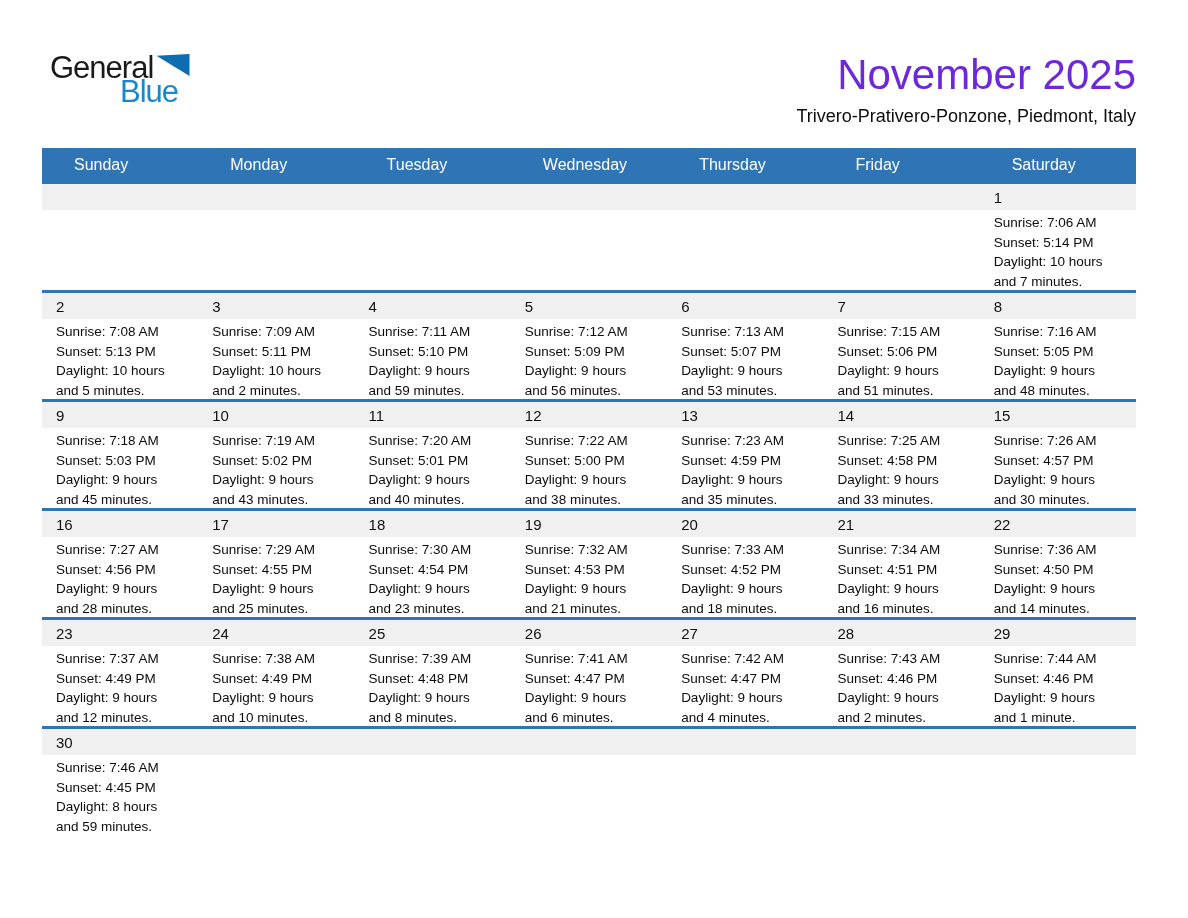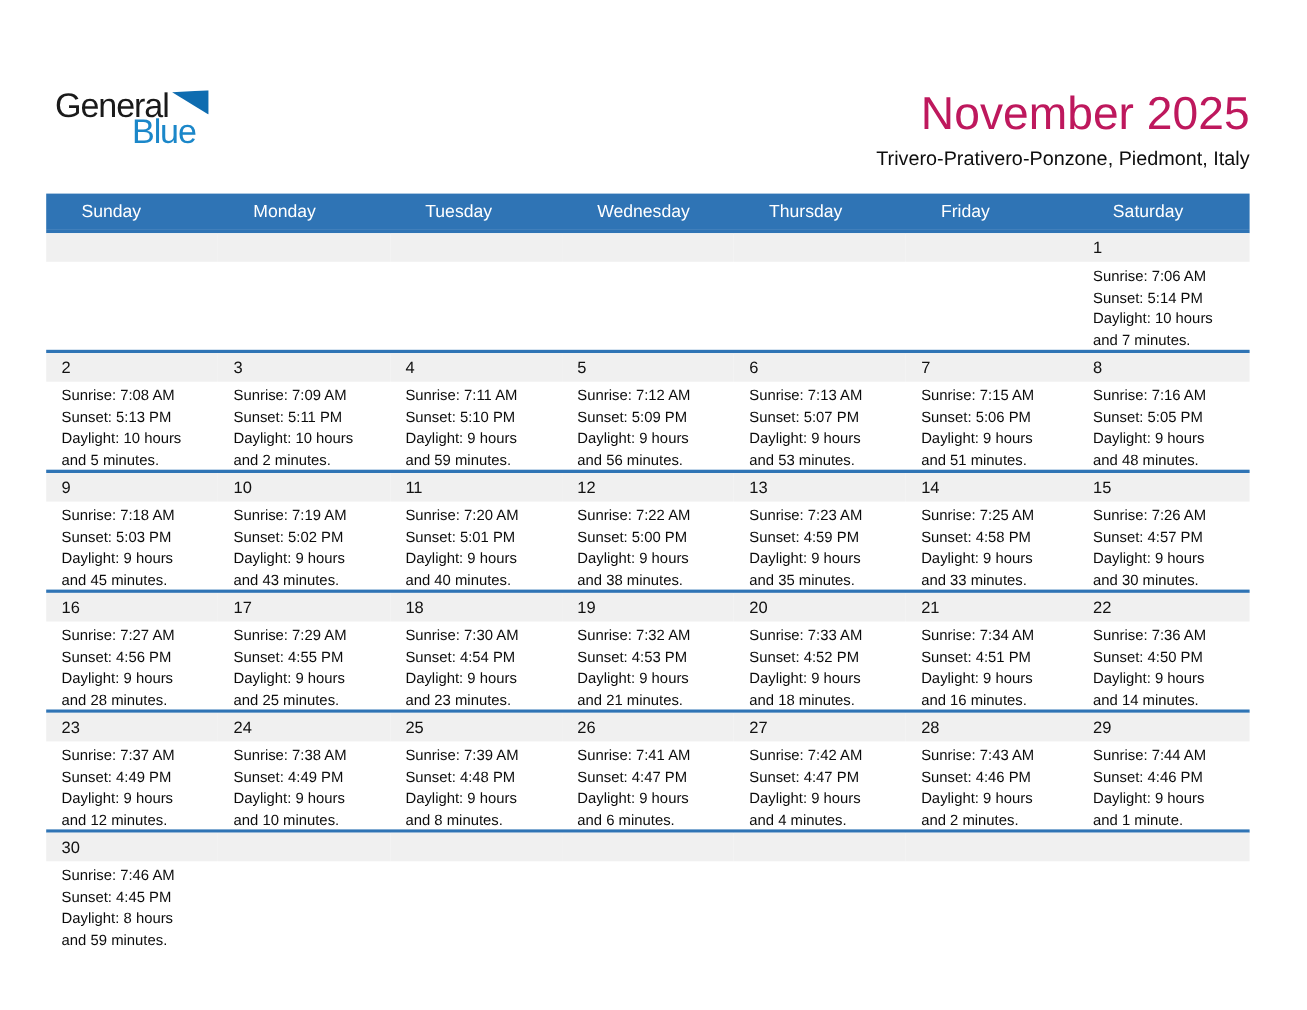--- a/index.html
+++ b/index.html
@@ -4,30 +4,29 @@
 <style>
   html,body{margin:0;padding:0;}
   body{
     width:1188px;height:918px;background:#ffffff;
     font-family:"Liberation Sans","DejaVu Sans",sans-serif;
     color:#111;overflow:hidden;
   }
   .topbar{
     display:flex;justify-content:space-between;align-items:flex-start;
     padding:52px 52px 0 50px;
-    margin-top:28px;
   }
   
   .logo-row1{display:flex;align-items:flex-start;}
   .logo-general{font-size:31px;color:#1a1a1a;letter-spacing:-1px;line-height:1;}
   .logo-tri{width:36px;height:22px;margin:2px 0 0 2px;fill:var(--logo-triangle,#0e6cb0);}
   .logo-blue{font-size:31px;line-height:1;color:var(--logo-blue,#1b87c9);margin:-7px 0 0 70px;letter-spacing:-1px;}
   
   .titles{text-align:right;}
-  .title{font-size:42px;line-height:46px;color:#be185d;}
+  .title{font-size:42px;line-height:46px;color:#6d28d9;}
   .subtitle{font-size:18px;margin-top:8px;color:#0d0d0d;}
   
   .calendar{margin:21px 52px 0 42px;}
   .weekday-row{display:flex;background:var(--header-bg,#2f74b5);height:33px;align-items:center;}
   .wd{flex:1;color:#ffffff;font-size:16px;padding-left:32px;font-weight:400;}
   .week{display:flex;border-top:3px solid var(--header-bg,#2f74b5);}
   .cell{flex:1;display:flex;flex-direction:column;min-width:0;}
   .daynum{
     background:var(--date-strip-bg,#f0f0f0);
     height:26px;font-size:15px;padding-left:14px;

